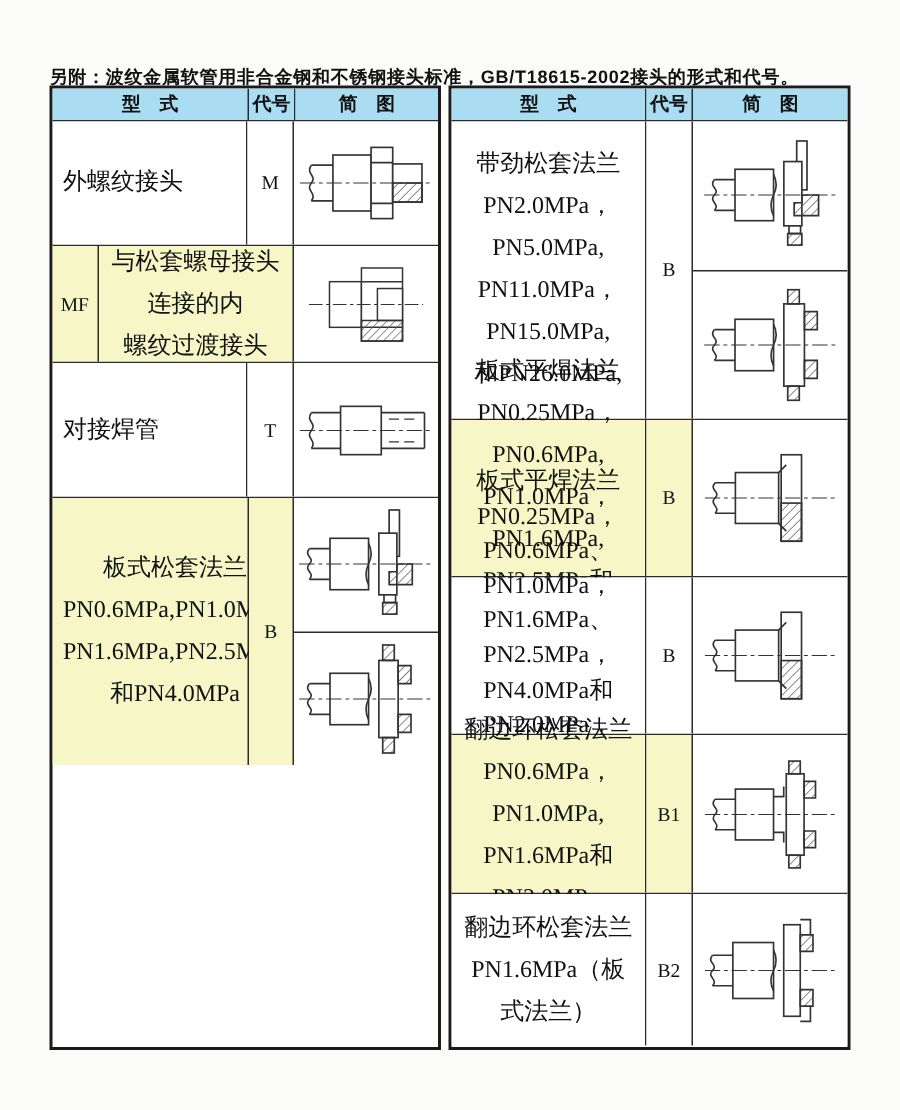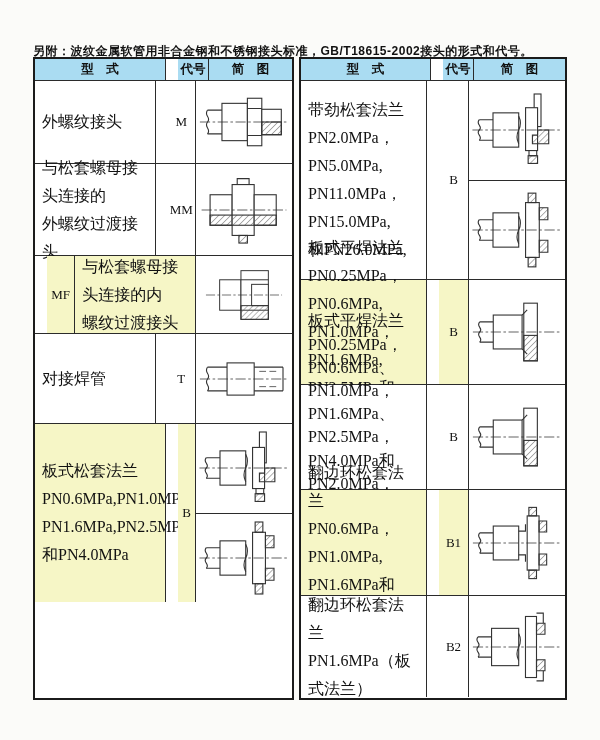--- a/index.html
+++ b/index.html
@@ -13,36 +13,35 @@
     position:absolute; left:33px; top:8px; width:540px;
     font-family:"Liberation Sans","DejaVu Sans",sans-serif;
     font-size:12px; font-weight:600; letter-spacing:0.5px;margin-top:35px;
   }
   .tablebox {
     position:absolute; left:33px; top:57px; width:534px; height:643px;
     display:flex;
   }
   .half {
     box-sizing:border-box; border:2px solid #1b1b1b; background:#fff;
-    display:flex; flex-direction:column; overflow:hidden;
+    display:flex; flex-direction:column; overflow:hidden;text-align:center;
   }
   .half.left  { width:261px; margin-right:5px; }
   .half.right { width:268px; }
   .row { display:flex; flex-shrink:0; box-sizing:border-box; border-bottom:1px solid #2b2b2b; }
   .row:last-child { border-bottom:none; }
   .cell { box-sizing:border-box; border-right:1px solid #2b2b2b; background:#fff; }
   .cell.type {
     width:131px; padding:4px 7px; display:flex; align-items:center;
     font-size:16px; line-height:1.75; white-space:pre-line;
   }
   .half.right .cell.type { width:130px; }
   .cell.code {
     width:31px; display:flex; align-items:center; justify-content:center;
     font-size:13px;
-    margin-left:12px;
   }
   .cell.diag {
     flex:1; border-right:none; display:flex; flex-direction:column;
     align-items:stretch; justify-content:center;
   }
   .sub {
     flex:1; display:flex; align-items:center; justify-content:center;
     border-bottom:1px solid #2b2b2b; box-sizing:border-box;
   }
   .sub:last-child { border-bottom:none; }
@@ -244,32 +243,20 @@
         <div class="cell diag">
           <div class="sub">
               <svg class="dsvg">
                 <use href="#sym-male-thread-fitting"></use>
               </svg>
             </div>
         </div>
       </div>
 
 
-      <div class="row" style="height:92px">
-        <div class="cell type">与松套螺母接头连接的
-外螺纹过渡接头</div>
-        <div class="cell code">MM</div>
-        <div class="cell diag">
-          <div class="sub">
-              <svg class="dsvg">
-                <use href="#sym-male-male-adapter"></use>
-              </svg>
-            </div>
-        </div>
-      </div>
 
       <div class="row hl" style="height:78px">
         <div class="cell code">MF</div>
         <div class="cell type">与松套螺母接头连接的内
 螺纹过渡接头</div>
         <div class="cell diag">
           <div class="sub">
               <svg class="dsvg" style="height:70px">
                 <use href="#sym-male-female-adapter"></use>
               </svg>

